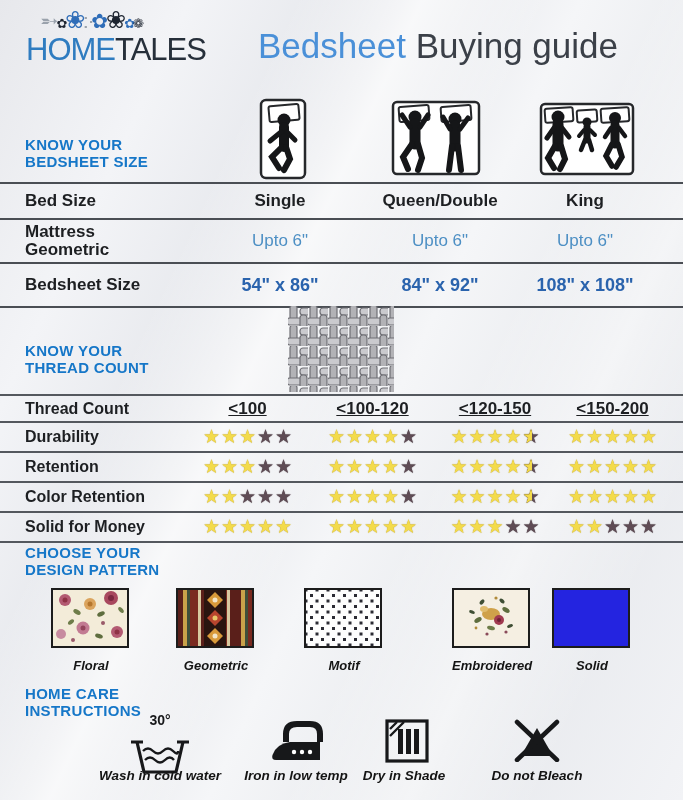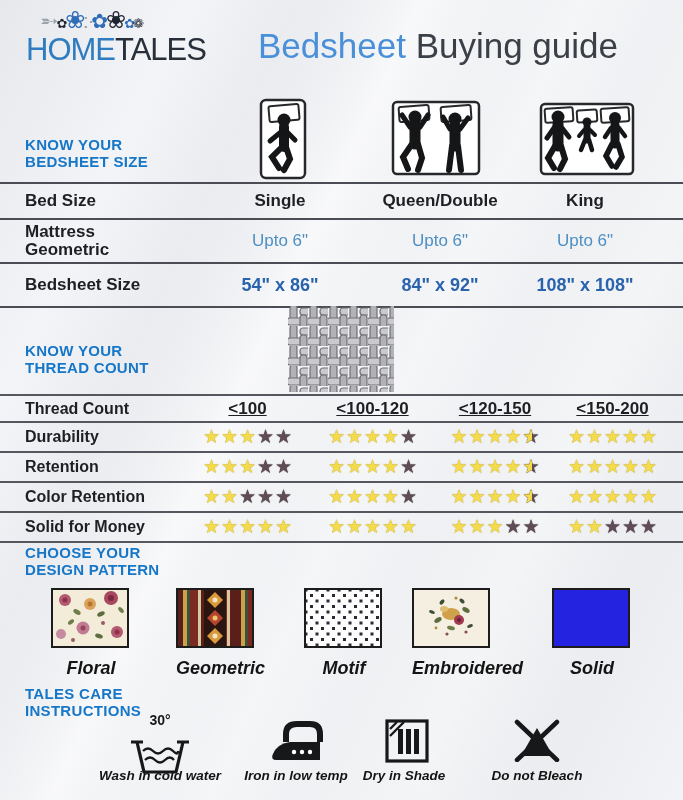--- a/index.html
+++ b/index.html
@@ -43,21 +43,21 @@
   .star{font-family:"DejaVu Sans",sans-serif;font-size:19px;line-height:1;display:inline-block;position:relative;margin:0 .5px;}
   .star.full{color:#f3db4b;text-shadow:0 0 1px #a8860b;}
   .star.empty{color:#5f4c55;text-shadow:0 0 1px #3a2e35;}
   .star.half{color:#5f4c55;text-shadow:0 0 1px #3a2e35;}
   .star.half::before{content:"★";position:absolute;left:0;top:0;width:55%;overflow:hidden;color:#f3db4b;text-shadow:0 0 1px #a8860b;}
   
   .weave{position:absolute;left:288px;top:306px;}
   
   .pattern{position:absolute;top:588px;margin:0;width:80px;text-align:center;}
   .swatch{width:78px;height:60px;border:2px solid #1c1c1c;box-sizing:border-box;overflow:hidden;position:relative;background:#fff;}
-  .pattern figcaption{margin-top:10px;font-size:18px;font-weight:700;font-style:italic;color:#141414;}
+  .pattern figcaption{margin-top:10px;font-size:13px;font-weight:700;font-style:italic;color:#141414;}
   .sw-floral{background:#f3ecd9;}
   .sw-geo{background:repeating-linear-gradient(90deg,#5a1f1a 0 5px,#c9a24a 5px 9px,#3f4f3a 9px 12px,#7a2a20 12px 20px,#d8c9a0 20px 23px,#5a1f1a 23px 29px);}
   .sw-motif{background-color:#fdfdfd;
     background-image:radial-gradient(#2a2a33 1.7px,transparent 2px),radial-gradient(#2a2a33 1.7px,transparent 2px);
     background-size:11px 11px;background-position:0 0,5.5px 5.5px;}
   .sw-emb{background:#f5efe2;}
   .sw-solid{background:#2424e0;}
   .geo-center{position:absolute;left:50%;top:0;transform:translateX(-50%);}
   
   .wash-item{position:absolute;text-align:center;}
@@ -257,21 +257,21 @@
       </svg>
     </div>
     <figcaption>Geometric</figcaption>
   </figure>
 
   <figure class="pattern" style="left:304px;">
     <div class="swatch sw-motif"></div>
     <figcaption>Motif</figcaption>
   </figure>
 
-  <figure class="pattern" style="left:412px;">
+  <figure class="pattern" style="left:452px;">
     <div class="swatch sw-emb">
       <svg width="74" height="56" viewBox="0 0 74 56">
         <ellipse cx="37" cy="24" rx="9" ry="6" fill="#cfa14a"></ellipse>
         <ellipse cx="30" cy="19" rx="4" ry="3" fill="#e0bc6e"></ellipse>
         <circle cx="45" cy="30" r="5" fill="#a03a50"></circle>
           <circle cx="45" cy="30" r="2" fill="#6e1f34"></circle>
         <ellipse cx="24" cy="30" rx="4" ry="2.2" fill="#5e6d3e" transform="rotate(-30 24 30)"></ellipse>
         <ellipse cx="52" cy="20" rx="4" ry="2.2" fill="#5e6d3e" transform="rotate(30 52 20)"></ellipse>
         <ellipse cx="37" cy="38" rx="4" ry="2" fill="#6e7d4a" transform="rotate(15 37 38)"></ellipse>
         <ellipse cx="28" cy="12" rx="3" ry="1.8" fill="#3e4e34" transform="rotate(-50 28 12)"></ellipse>
@@ -286,21 +286,21 @@
     </div>
     <figcaption>Embroidered</figcaption>
   </figure>
 
   <figure class="pattern" style="left:552px;">
     <div class="swatch sw-solid" style="background: rgb(36, 36, 224);"></div>
     <figcaption>Solid</figcaption>
   </figure>
 
   <div class="sec-head" style="left:25px;top:686px;">
-    <span>TALES CARE</span><br>
+    <span>HOME CARE</span><br>
     <span>INSTRUCTIONS</span>
   </div>
 
   <div class="wash-item" style="left:125px;top:712px;width:70px;">
     <span class="wash-temp">30°</span>
     <svg width="62" height="40" viewBox="0 0 62 40">
       <path d="M2 6 L14 6 M48 6 L60 6" stroke="#17181a" stroke-width="3"></path>
       <path d="M8 6 L15 36 L47 36 L54 6" fill="none" stroke="#17181a" stroke-width="3.2"></path>
       <path d="M14 15 q5 -5 10 0 t10 0 t10 0 t5 0" fill="none" stroke="#17181a" stroke-width="2.4"></path>
       <path d="M16 24 q5 -5 10 0 t10 0 t9 0" fill="none" stroke="#17181a" stroke-width="2.4"></path>

